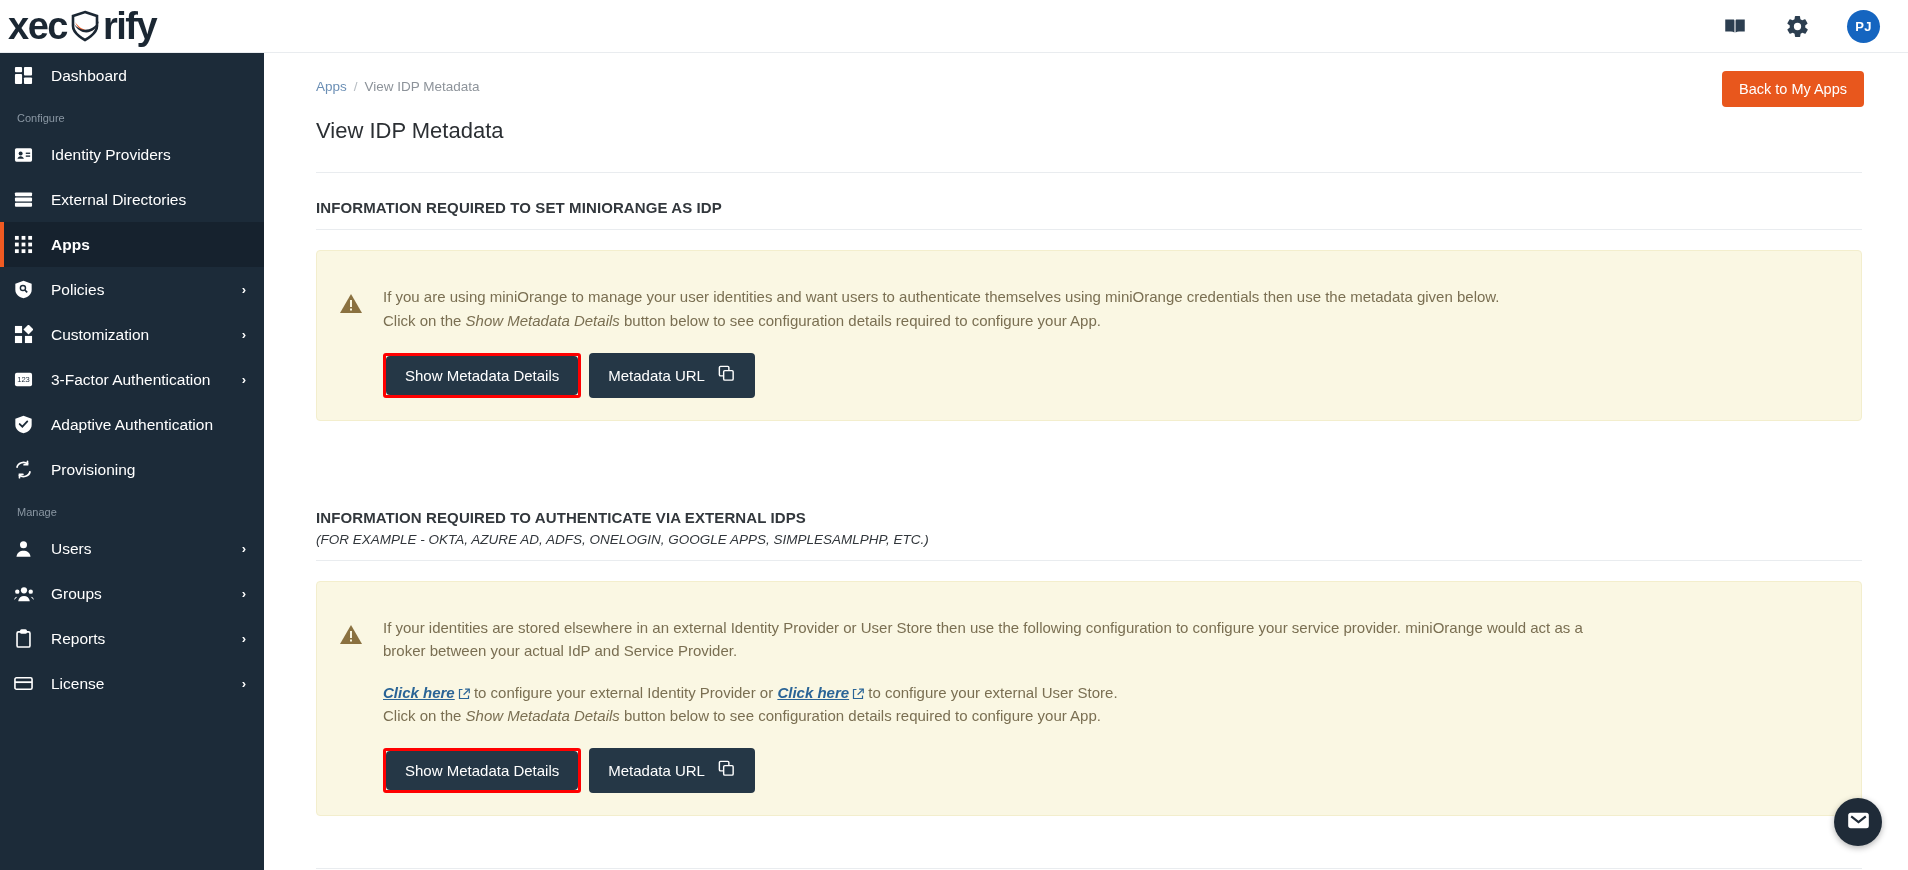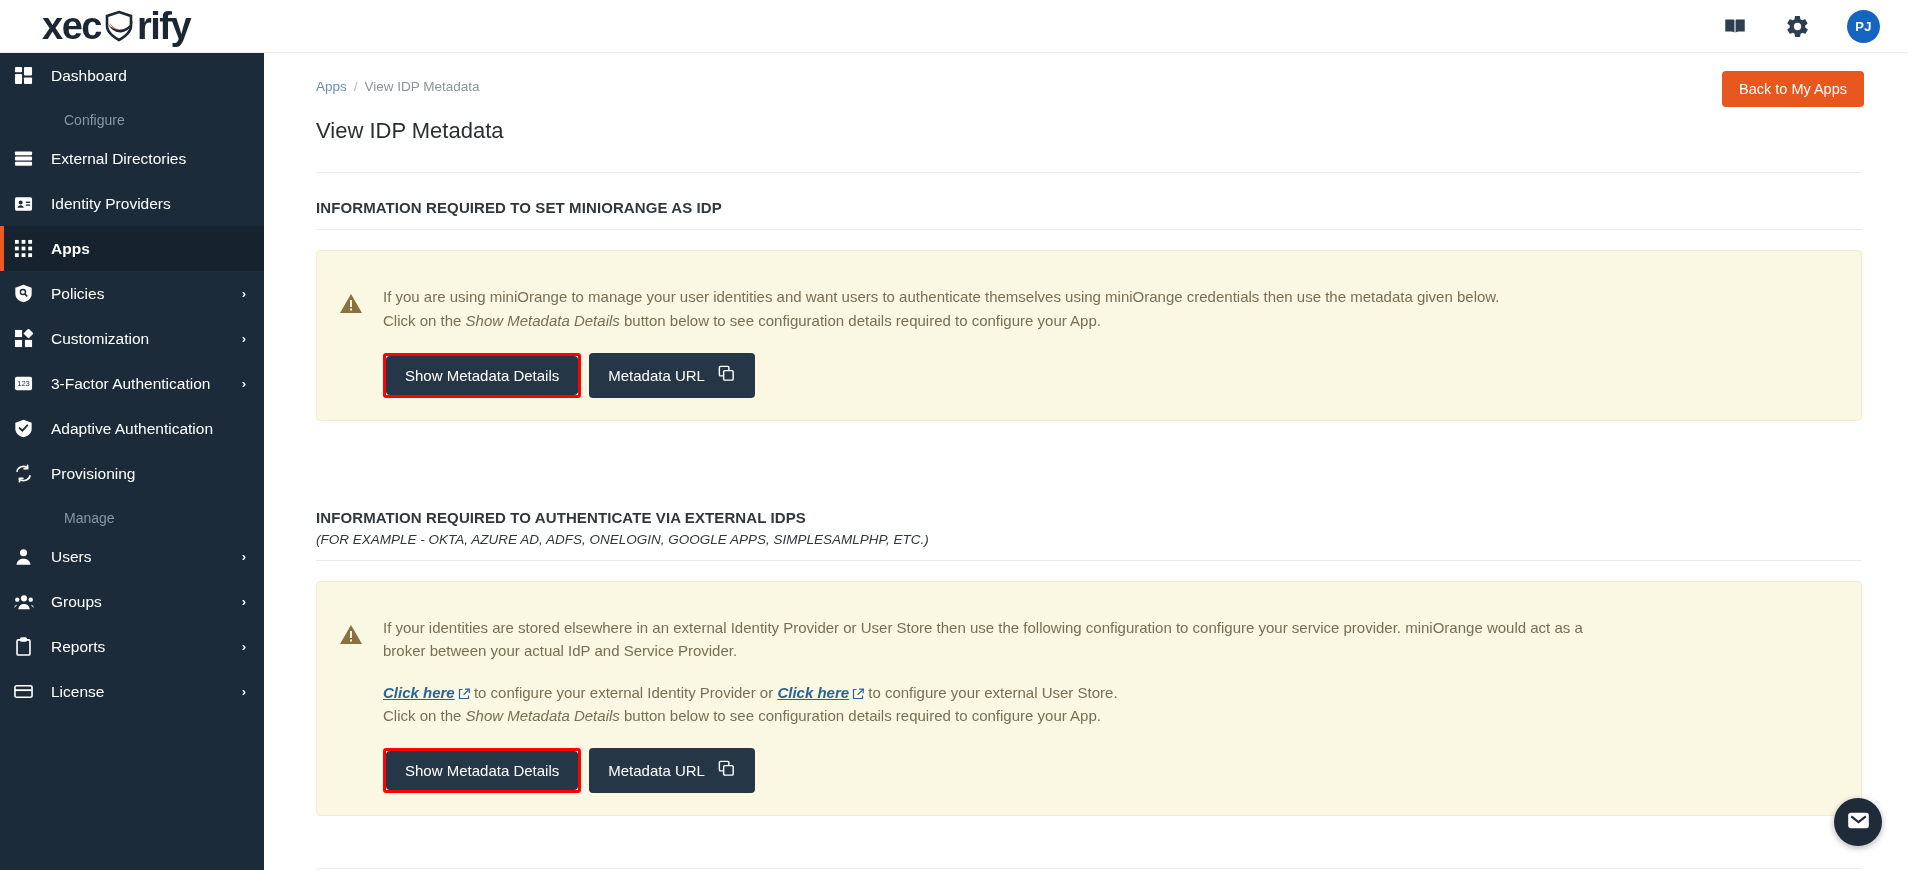--- a/index.html
+++ b/index.html
@@ -14,21 +14,21 @@
   .topbar {
     position: absolute; top: 0; left: 0;
     width: 1908px; height: 53px;
     background: #ffffff;
     border-bottom: 1px solid #e9ecef;
     display: flex; align-items: center;
     z-index: 20;
   }
   .logo-wrap {
     width: 264px; height: 53px;
-    display: flex; align-items: center; padding-left: 42px;
+    display: flex; align-items: center; padding-left: 8px;
   }
   .logo {
     font-size: 38px; font-weight: 700; letter-spacing: -1.5px;
     color: #1b2733; line-height: 1; position: relative;
     display: flex; align-items: center;
   }
   .logo .shield {
     display: inline-block; width: 34px; height: 34px;
     position: relative; margin: 0 1px;
   }
@@ -65,23 +65,22 @@
   .nav-item .lbl { flex: 1; white-space: nowrap; }
   .nav-item .chev { color: #fff; font-size: 13px; font-weight: 700; }
   .nav-item.active {
     background: #16222e; font-weight: 700;
   }
   .nav-item.active::before {
     content: ""; position: absolute; left: 0; top: 0;
     width: 4px; height: 100%; background: #f05a22;
   }
   .nav-section {
-    color: #8a97a3; font-size: 14px;
-    padding: 14px 18px 8px 34px;
-    margin-left: 30px;
+    color: #8a97a3; font-size: 11px;
+    padding: 14px 18px 8px 17px;
   }
 
   
   .main {
     position: absolute; top: 53px; left: 264px;
     width: 1644px; height: 817px;
     background: #ffffff; overflow: hidden;
   }
   .content { padding: 26px 46px 0 52px; position: relative; }
 
@@ -204,38 +203,38 @@
           <rect x="10.5" y="1" width="8.5" height="9" rx="1"></rect>
           <rect x="10.5" y="12" width="8.5" height="7" rx="1"></rect>
         </svg>
       </span>
       <span class="lbl">Dashboard</span>
     </div>
     <div class="nav-section">Configure</div>
     <div class="nav-item">
       <span class="ico">
         <svg width="19" height="19" viewBox="0 0 20 20" fill="currentColor">
-          <rect x="1" y="2.5" width="18" height="4" rx="1"></rect>
-          <rect x="1" y="8" width="18" height="4" rx="1"></rect>
-          <rect x="1" y="13.5" width="18" height="4" rx="1"></rect>
-        </svg>
-      </span>
-      <span class="lbl">External Directories</span>
-    </div>
-    <div class="nav-item">
-      <span class="ico">
-        <svg width="19" height="19" viewBox="0 0 20 20" fill="currentColor">
           <rect x="1" y="3.5" width="18" height="14" rx="1.6"></rect>
           <circle cx="7" cy="9" r="2.1" fill="#1c2b39"></circle>
           <path d="M3.6 14.6c.5-1.8 1.8-2.7 3.4-2.7s2.9.9 3.4 2.7z" fill="#1c2b39"></path>
           <rect x="12.4" y="8" width="4.6" height="1.4" fill="#1c2b39"></rect>
           <rect x="12.4" y="11" width="4.6" height="1.4" fill="#1c2b39"></rect>
         </svg>
       </span>
       <span class="lbl">Identity Providers</span>
+    </div>
+    <div class="nav-item">
+      <span class="ico">
+        <svg width="19" height="19" viewBox="0 0 20 20" fill="currentColor">
+          <rect x="1" y="2.5" width="18" height="4" rx="1"></rect>
+          <rect x="1" y="8" width="18" height="4" rx="1"></rect>
+          <rect x="1" y="13.5" width="18" height="4" rx="1"></rect>
+        </svg>
+      </span>
+      <span class="lbl">External Directories</span>
     </div>
     <div class="nav-item active">
       <span class="ico">
         <svg width="19" height="19" viewBox="0 0 20 20" fill="currentColor">
           <rect x="1" y="1" width="4" height="4"></rect>
           <rect x="8" y="1" width="4" height="4"></rect>
           <rect x="15" y="1" width="4" height="4"></rect>
           <rect x="1" y="8" width="4" height="4"></rect>
           <rect x="8" y="8" width="4" height="4"></rect>
           <rect x="15" y="8" width="4" height="4"></rect>

